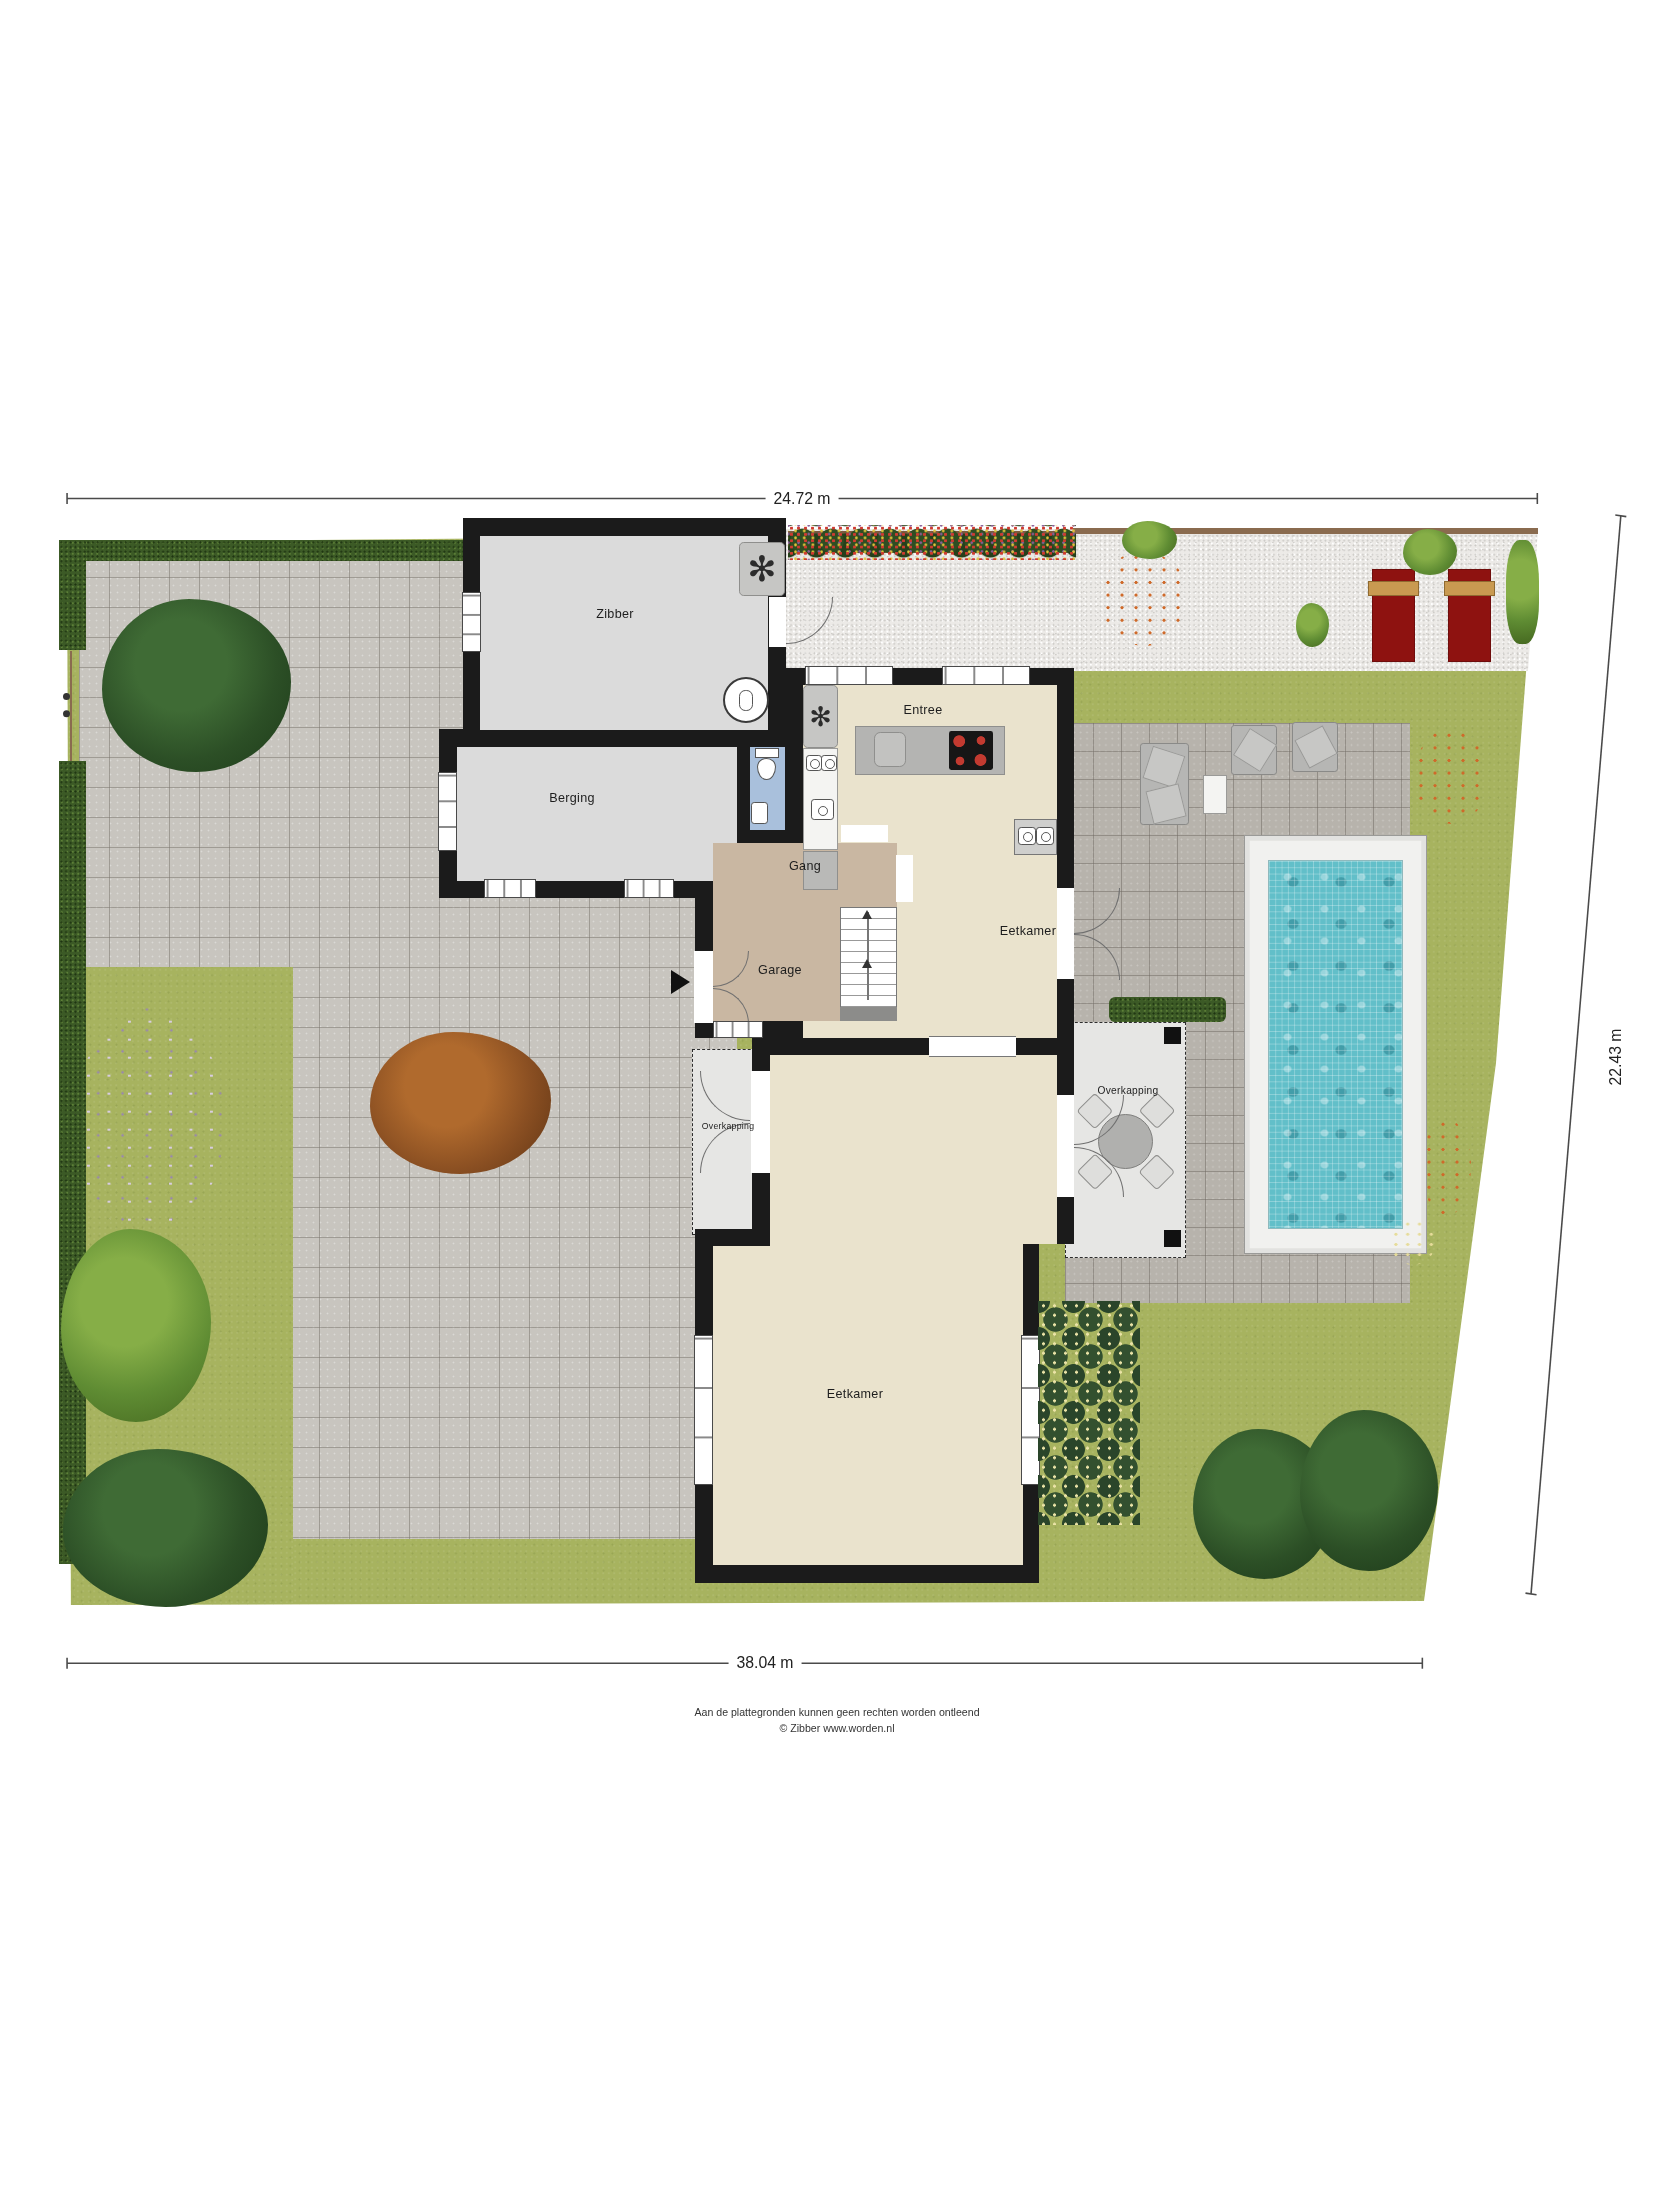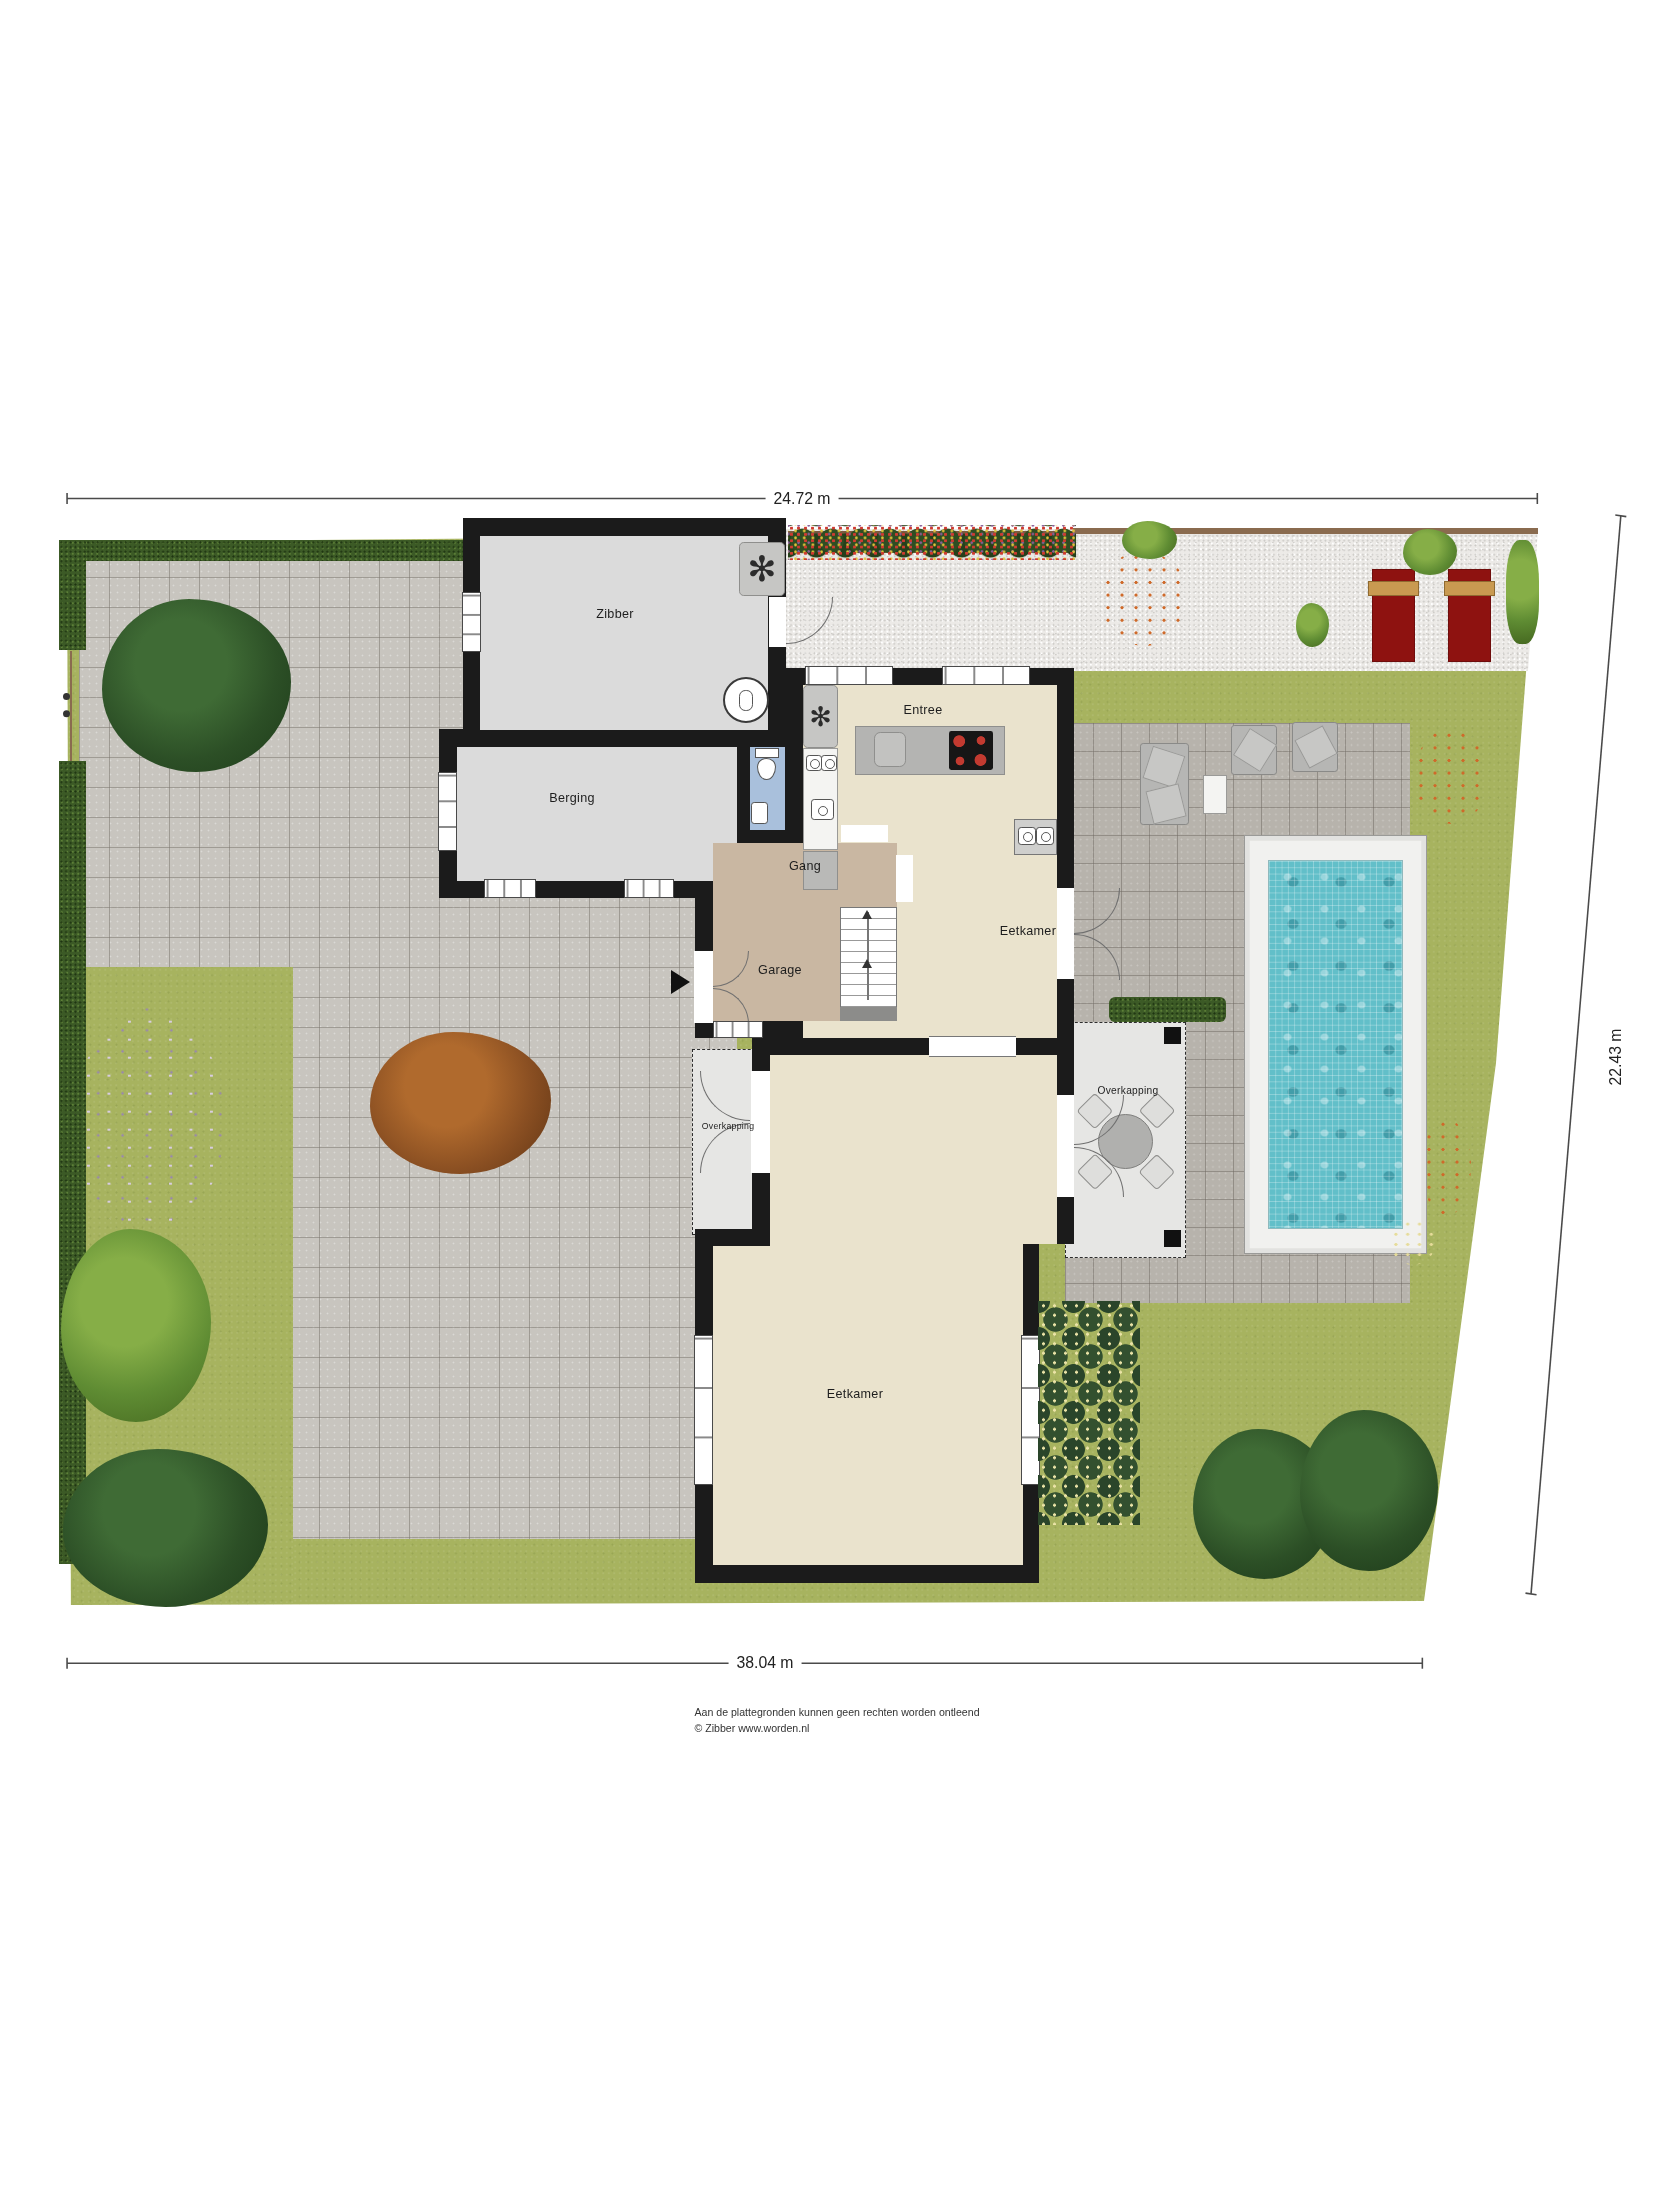--- a/index.html
+++ b/index.html
@@ -100,21 +100,21 @@
   .icon-sq{position:absolute;border:1.6px solid #555;border-radius:3.2px;background:#fff;}
   .icon-sq i{position:absolute;left:50%;top:50%;width:7.9px;height:7.9px;margin:-3.9px 0 0 -3.9px;
              border:1.6px solid #555;border-radius:50%;}
   .hob{background:#161616;border-radius:2.4px;
     background-image:radial-gradient(circle at 10.2px 10.2px,#c23a30 5.5px,transparent 6.3px),
       radial-gradient(circle at 32px 9.5px,#c23a30 3.9px,transparent 4.7px),
       radial-gradient(circle at 11px 30px,#c23a30 3.9px,transparent 4.7px),
       radial-gradient(circle at 31.5px 29px,#c23a30 5.5px,transparent 6.3px);}
   .stairs{background:#fff;border:0.8px solid #777;
     background-image:repeating-linear-gradient(#fff 0 10.2px,#999 10.2px 11px);}
-  footer{position:absolute;left:837px;transform:translateX(-50%);
+  footer{position:absolute;left:837px;text-align:center;transform:translateX(-50%);
          color:#333;font-size:10.6px;line-height:15.8px;white-space:nowrap;}
 </style>
 </head>
 <body>
 
 <div id="canvas">
 
   <div class="abs lawn" style="left:67px;top:520px;width:1473px;height:1087px;
               clip-path:polygon(0px 22px,1470px 9.5px,1429px 543px,1357px 1081px,3.9px 1085px);"></div>
 

